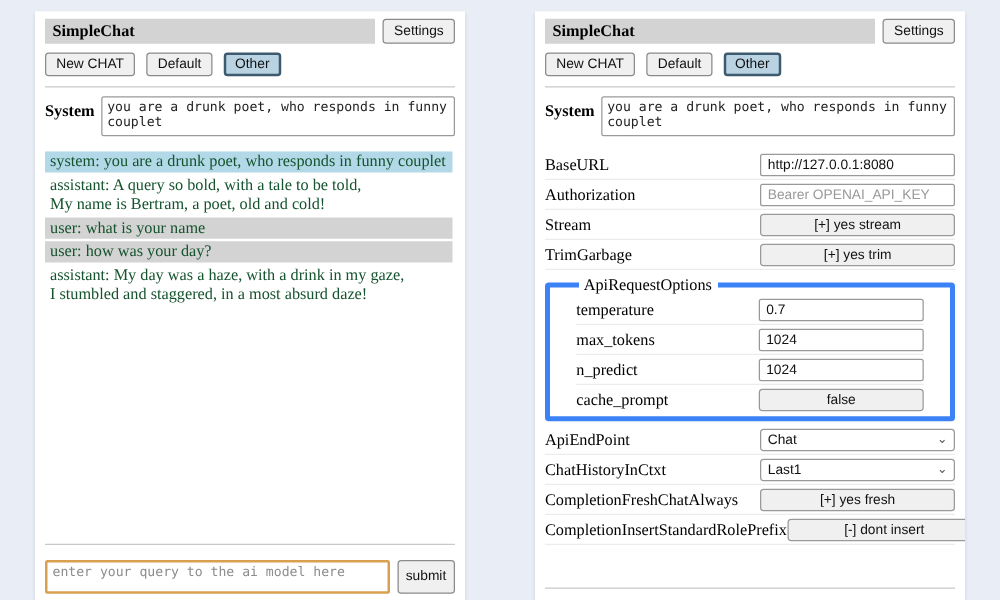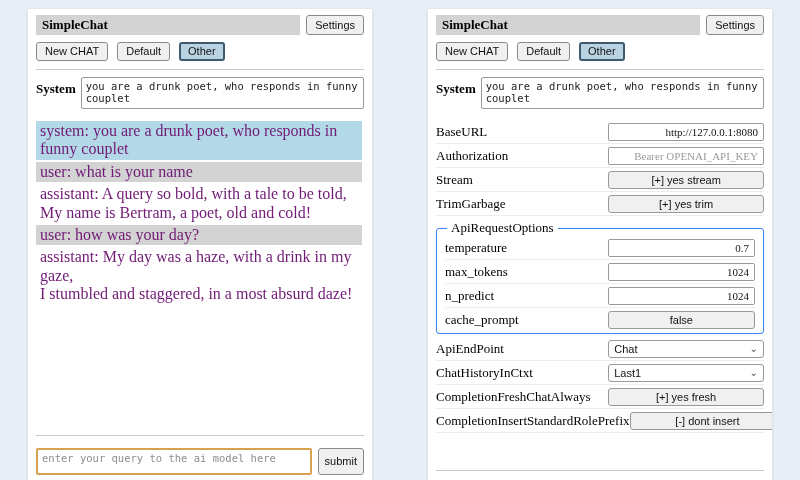--- a/index.html
+++ b/index.html
@@ -40,61 +40,61 @@
   .system-row .label{padding-top:4px;font-weight:bold;}
   .mono{font-family:"DejaVu Sans Mono",monospace;}
   .text-area{
     flex:1;height:26px;resize:none;font-size:10.5px;color:#222;
     border:1px solid #9a9a9a;border-radius:2px;padding:2px 4px;outline:none;
   }
   .text-area::placeholder{color:#8d8d8d;}
 
   .chat-area{flex:1;margin-top:8px;overflow:hidden;}
   .msg{
-    font-size:16px;line-height:1.15;padding:1px 4px;margin:0 2px 2px 0;
-    white-space:pre-line;color:#701a75;
+    font-size:13px;line-height:1.15;padding:1px 4px;margin:0 2px 2px 0;
+    white-space:pre-line;color:#14532d;
   }
   .role-system{background:var(--system-msg-bg,#b3d9e8);}
   .role-user{background:var(--user-msg-bg,#d3d3d3);}
   .role-assistant{background:transparent;}
 
   .bottom-block{margin-top:auto;}
   .query-row{display:flex;gap:6px;margin-top:12px;align-items:stretch;}
   .query-row .text-area{height:19px;}
   .focus-ring{border:2px solid var(--focus-border,#d9a050);}
   .submit-btn{padding:2px 6px;}
 
   .settings{margin-top:7px;}
   .srow{
     display:flex;align-items:center;padding:2.5px 0;
     border-bottom:1px solid #ececec;
   }
   .srow .label{flex:1;}
   .ctl{width:47.5%;box-sizing:border-box;flex:0 0 auto;}
   .text-input{
-    font-family:Liberation Serif, serif;font-size:11px;color:#111;
+    font-family:Liberation Sans, sans-serif;font-size:11px;color:#111;
     border:1px solid var(--control-border,#999);border-radius:2px;
-    padding:2px 5px;height:18px;outline:none;text-align:right;
+    padding:2px 5px;height:18px;outline:none;
   }
   .text-input::placeholder{color:#9a9a9a;}
   .toggle-btn{
     font-family:"Liberation Sans",sans-serif;font-size:11px;color:#111;
     background:var(--button-bg,#f0f0f0);border:1px solid var(--control-border,#999);
     border-radius:3px;padding:2px 0;height:18px;text-align:center;cursor:pointer;
   }
   .select{
     display:flex;justify-content:space-between;align-items:center;
     font-family:"Liberation Sans",sans-serif;font-size:11px;color:#111;
     background:#fff;border:1px solid var(--control-border,#999);border-radius:3px;
     padding:0 5px;height:18px;cursor:pointer;
   }
   .chev{font-size:10px;color:#555;line-height:10px;}
   fieldset.aro{
-    border:1px solid #3b82f6;border-radius:3px;margin:4px 0 3px;
-    padding:0 8px 2px;min-inline-size:0;
+    border:4px solid #3b82f6;border-radius:3px;margin:4px 0 3px;
+    padding:0 21px 2px;min-inline-size:0;
   }
   fieldset.aro legend{font-size:13px;padding:0 4px;margin-left:2px;}
   fieldset.aro .srow:last-child{border-bottom:none;}
 </style>
 </head>
 <body>
 
 <div class="panel" id="left-panel">
   <div class="header">
     <div class="title-bar">SimpleChat</div>
@@ -105,23 +105,23 @@
     <button class="btn">Default</button>
     <button class="btn active">Other</button>
   </div>
   <hr>
   <div class="system-row">
     <span class="label">System</span>
     <textarea class="text-area mono" rows="2" style="">you are a drunk poet, who responds in funny couplet</textarea>
   </div>
   <div class="chat-area">
     <div class="msg role-system">system: you are a drunk poet, who responds in funny couplet</div>
-    <div class="msg role-user">user: what is your name</div>
     <div class="msg role-assistant">assistant: A query so bold, with a tale to be told,
 My name is Bertram, a poet, old and cold!</div>
+    <div class="msg role-user">user: what is your name</div>
     <div class="msg role-user">user: how was your day?</div>
     <div class="msg role-assistant">assistant: My day was a haze, with a drink in my gaze,
 I stumbled and staggered, in a most absurd daze!</div>
   </div>
   <div class="bottom-block">
     <hr>
     <div class="query-row">
       <textarea class="text-area mono focus-ring" rows="1" placeholder="enter your query to the ai model here" style=""></textarea>
       <button class="btn submit-btn">submit</button>
     </div>

